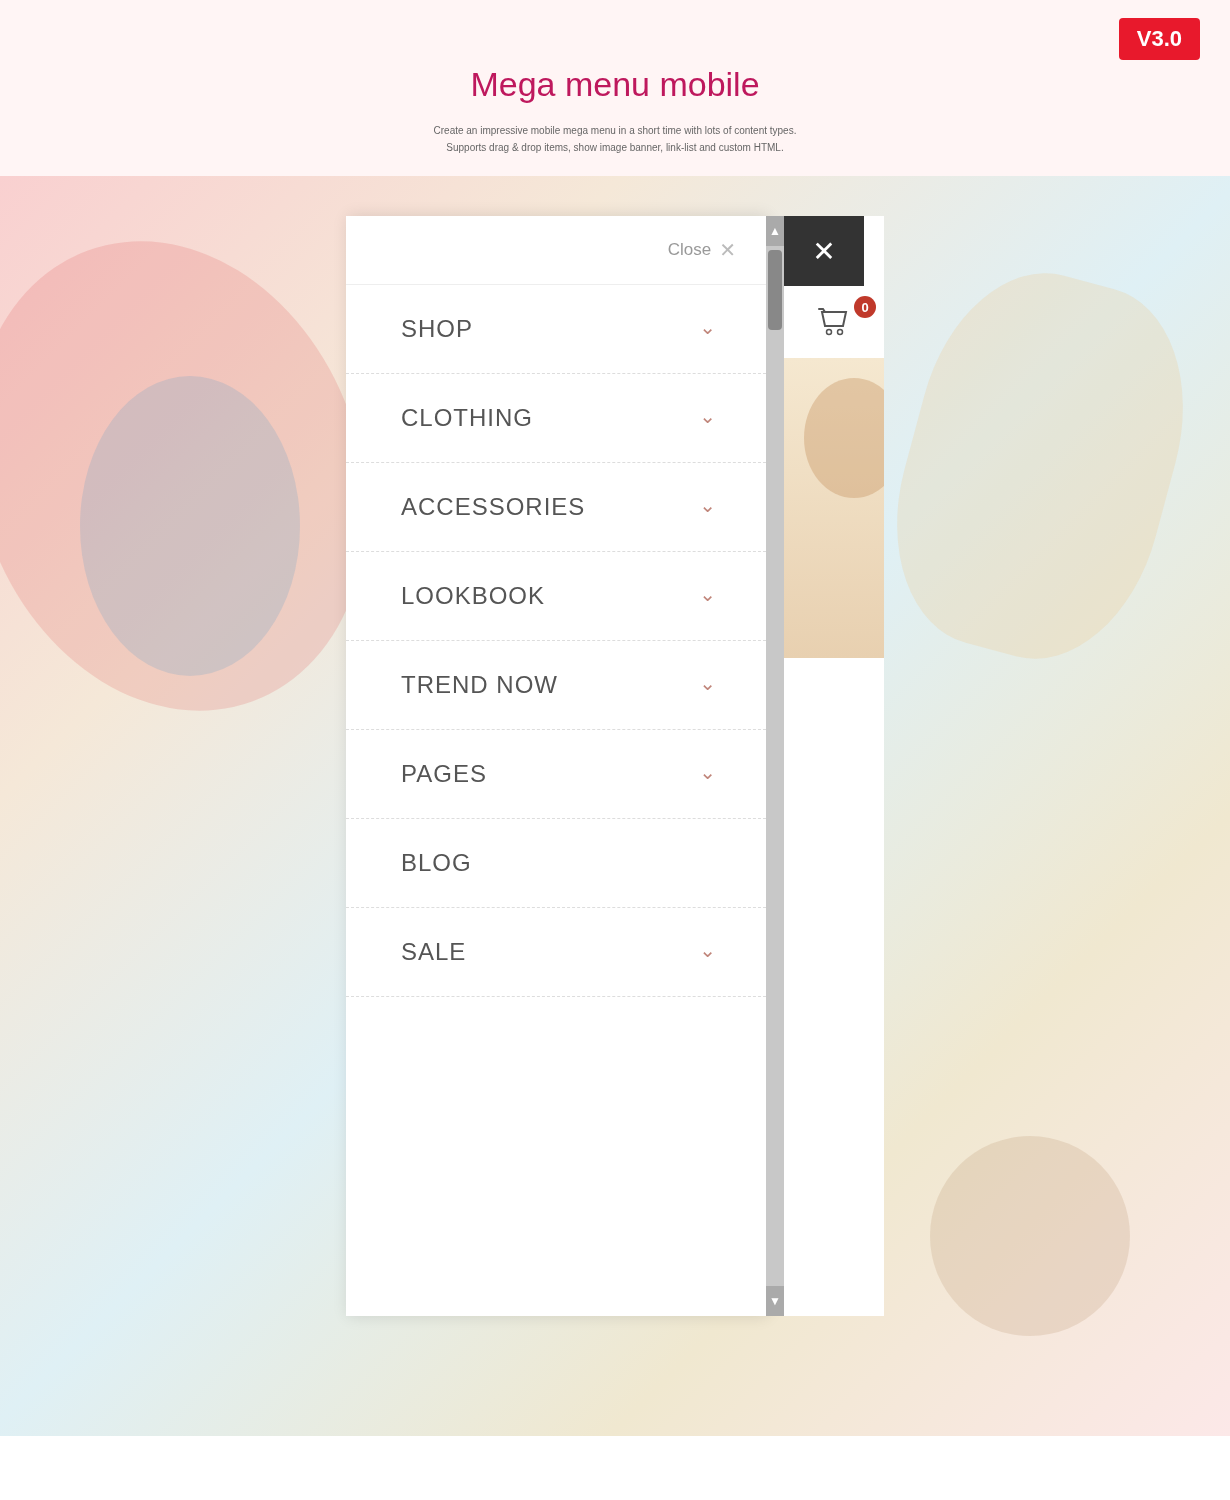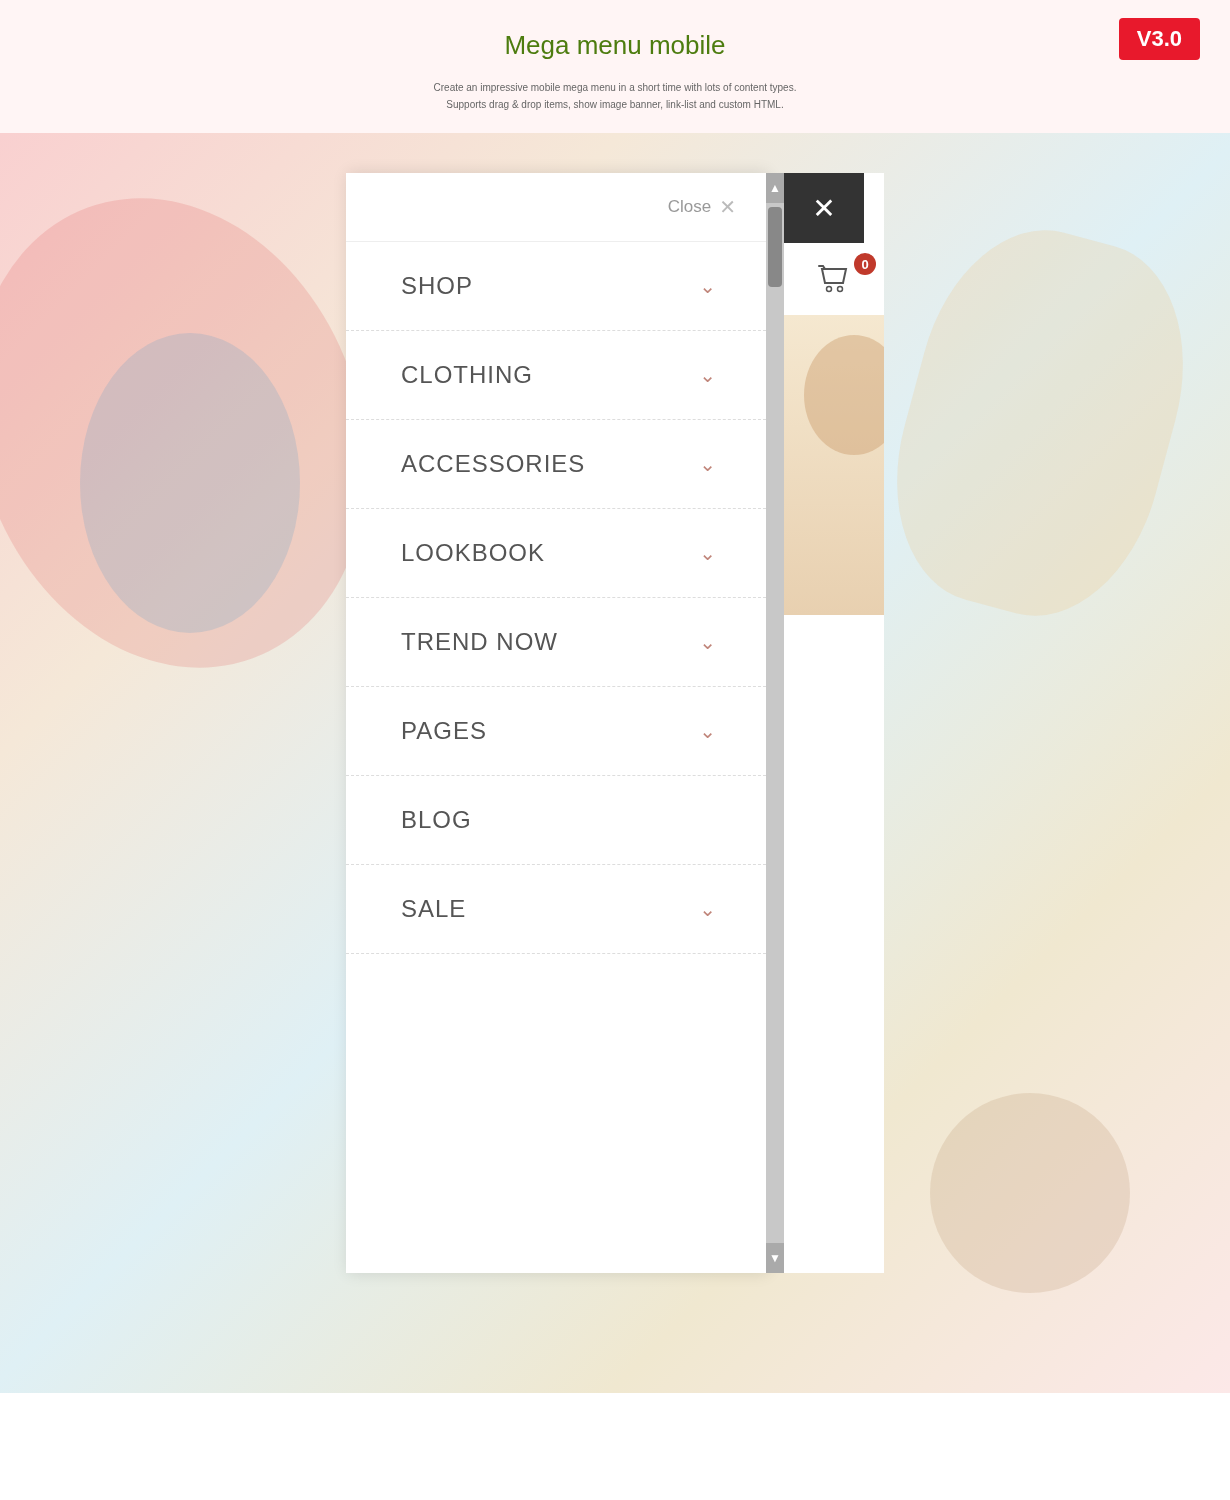--- a/index.html
+++ b/index.html
@@ -27,25 +27,26 @@
       background: #e8192c;
       color: #fff;
       font-size: 22px;
       font-weight: bold;
       padding: 8px 18px;
       border-radius: 4px;
       font-family: Arial, sans-serif;
     }
 
     .page-title {
-      font-size: 26px;
+      font-size: 34px;
       font-weight: 400;
-      color: #4d7c0f;
+      color: #be185d;
       margin-bottom: 18px;
       font-family: Arial, sans-serif;
+      margin-top: 35px;
     }
 
     .page-description {
       font-size: 10px;
       color: #666;
       line-height: 1.7;
       font-family: Arial, sans-serif;
     }
 
     
@@ -147,21 +148,21 @@
       color: #bbb;
     }
 
     
     .menu-items {
       padding: 0;
     }
 
     .menu-item {
       display: flex;
-      align-items: center;
+      align-items: flex-start;
       justify-content: space-between;
       padding: 30px 50px 30px 55px;
       border-bottom: 1px dashed #ddd;
       cursor: pointer;
     }
 
     .menu-item:last-child {
       border-bottom: 1px dashed #ddd;
     }
 

